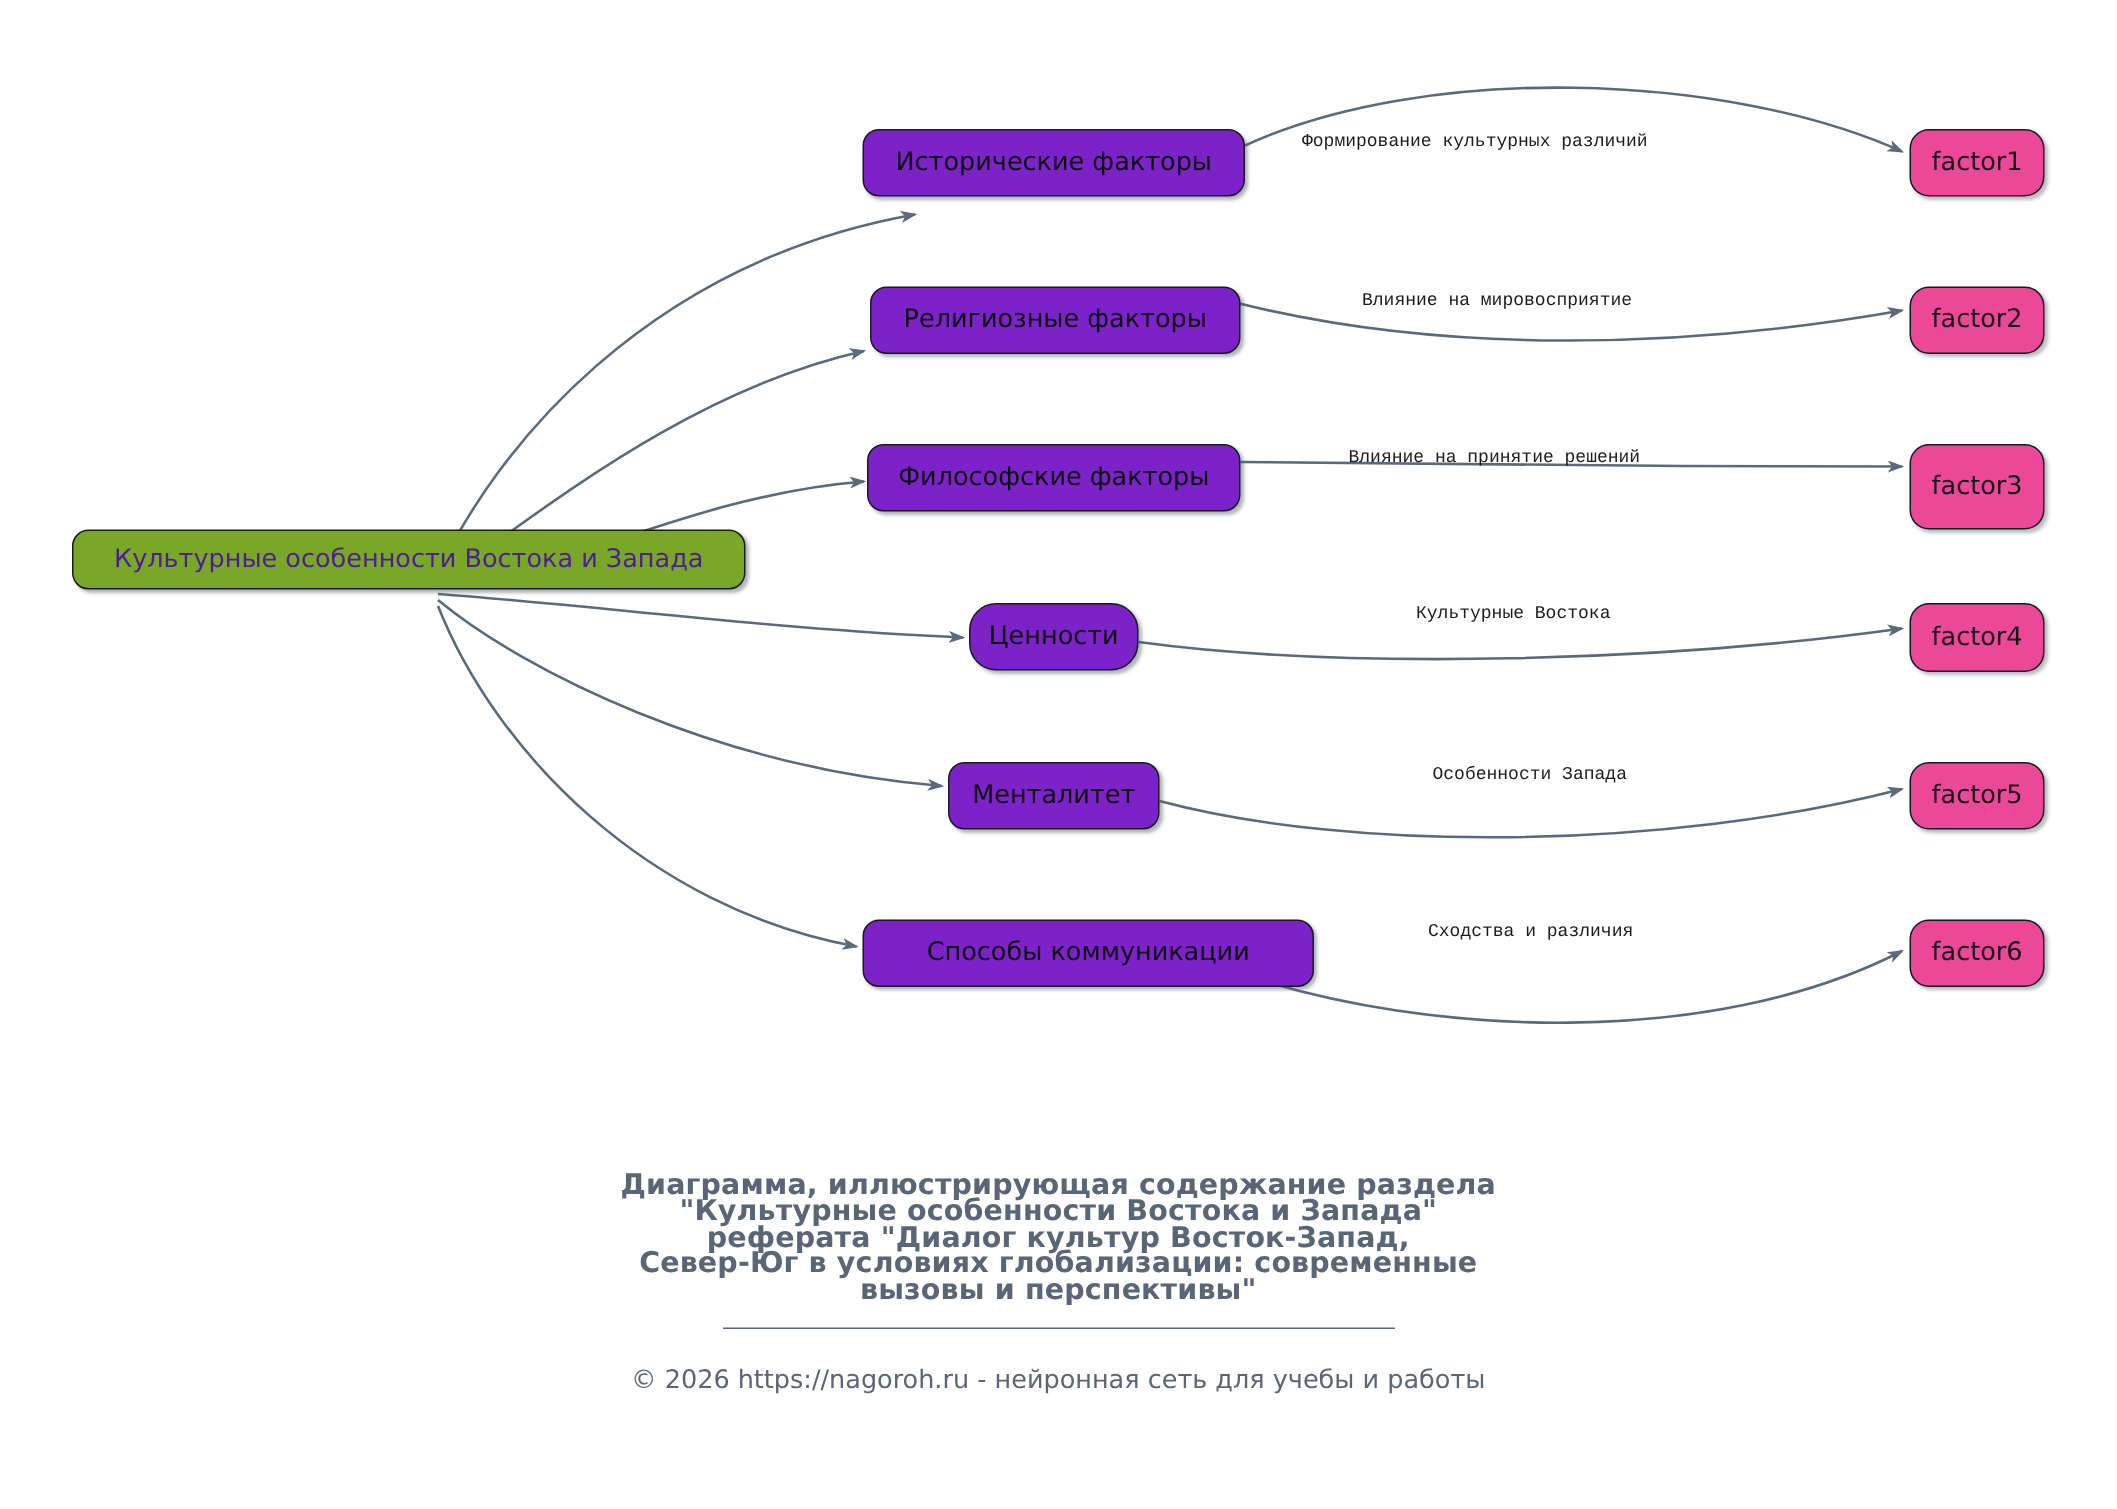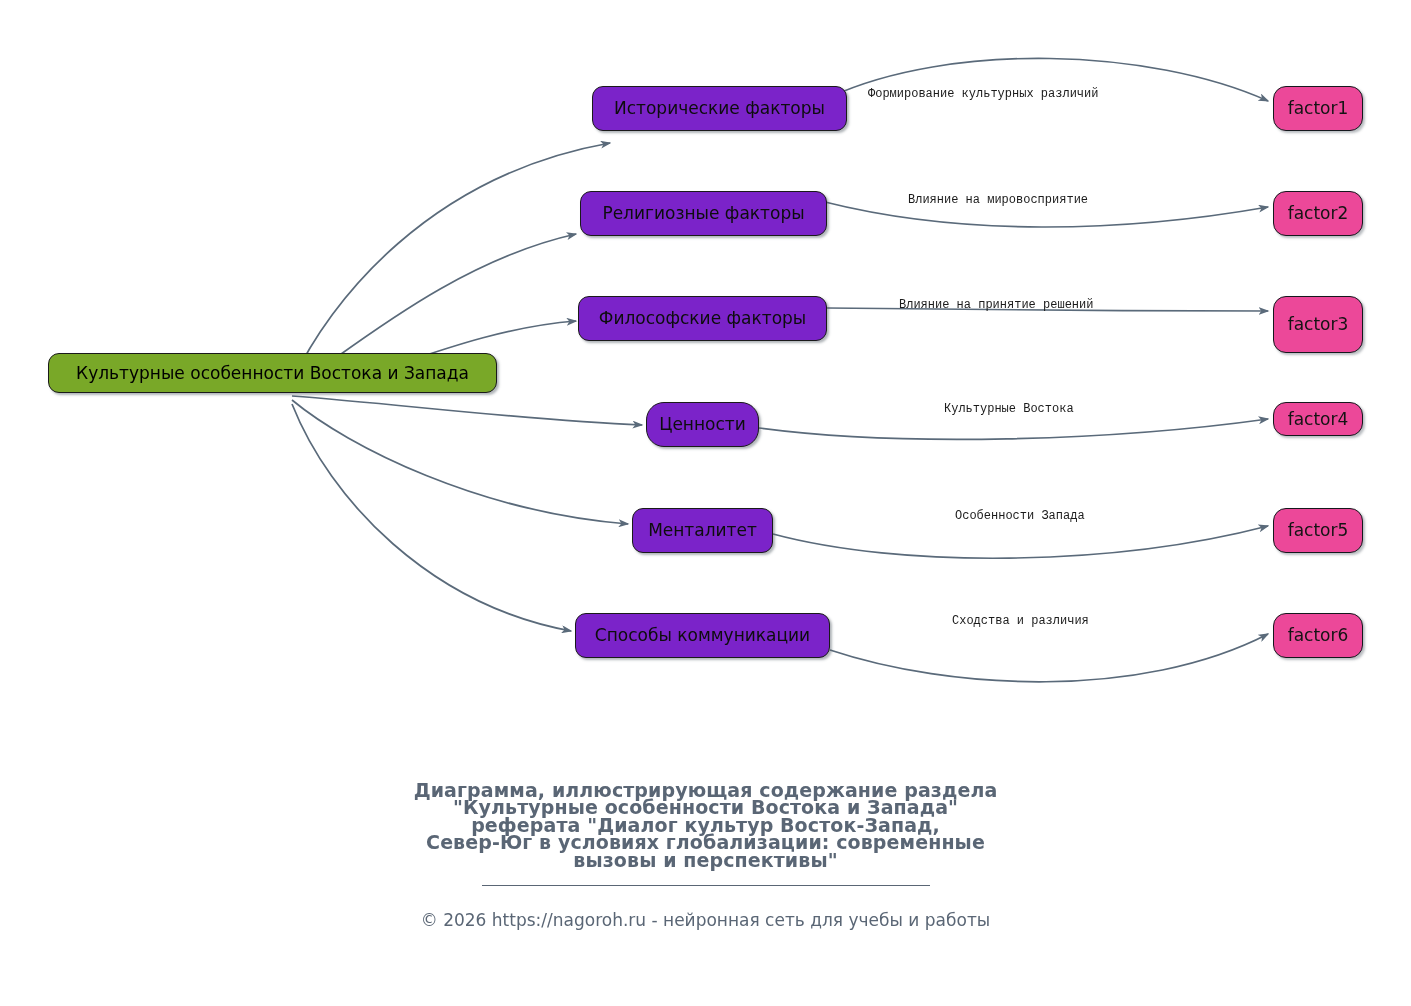--- a/index.html
+++ b/index.html
@@ -38,21 +38,21 @@
     border-radius: 11px;
     border: 1.4px solid #1a1a1a;
     font-family: "DejaVu Sans", "Liberation Sans", sans-serif;
     font-size: 17px;
     color: #121212;
     box-shadow: 2px 2px 2.5px rgba(80,90,100,0.45);
     line-height: 1;
   }
   .node-root {
     background: #79A828;
-    color: #000000;
+    color: #4c1d95;
   }
   .node-branch {
     background: #7B23C9;
     color: #0d0d0d;
   }
   .node-leaf {
     background: #ec4899;
     color: #141414;
     border-radius: 13px;
     border: 1.5px solid #15181d;
@@ -129,49 +129,49 @@
       <path d="M759,428 C900,447 1110,441 1268,419"></path>
       <path d="M773,534 C900,568 1110,567 1268,526"></path>
       <path d="M830,650 C950,690 1140,700 1268,634"></path>
     </g>
   </svg>
 
   <div class="node node-root" style="left:48px; top:353px; width:449px; height:40px;">
     <span>Культурные особенности Востока и Запада</span>
   </div>
 
-  <div class="node node-branch" style="left:575px; top:86px; width:255px; height:45px;margin-left:17px;">
+  <div class="node node-branch" style="left:575px; top:86px; width:255px; height:45px;">
     <span>Исторические факторы</span>
   </div>
   <div class="node node-branch" style="left:580px; top:191px; width:247px; height:45px;">
     <span>Религиозные факторы</span>
   </div>
   <div class="node node-branch" style="left:578px; top:296px; width:249px; height:45px;">
     <span>Философские факторы</span>
   </div>
   <div class="node node-branch" style="left:646px; top:402px; width:113px; height:45px;border-radius:18px;">
     <span>Ценности</span>
   </div>
   <div class="node node-branch" style="left:632px; top:508px; width:141px; height:45px;">
     <span>Менталитет</span>
   </div>
-  <div class="node node-branch" style="left:575px; top:613px; width:255px; height:45px;">
+  <div class="node node-branch" style="left:575px; top:613px; width:301px; height:45px;">
     <span>Способы коммуникации</span>
   </div>
 
   <div class="node node-leaf" style="left:1273px; top:86px; width:90px; height:45px;">
     <span>factor1</span>
   </div>
   <div class="node node-leaf" style="left:1273px; top:191px; width:90px; height:45px;">
     <span>factor2</span>
   </div>
   <div class="node node-leaf" style="left:1273px; top:296px; width:90px; height:57px;">
     <span>factor3</span>
   </div>
-  <div class="node node-leaf" style="left:1273px; top:402px; width:90px; height:34px;">
+  <div class="node node-leaf" style="left:1273px; top:402px; width:90px; height:46px;">
     <span>factor4</span>
   </div>
   <div class="node node-leaf" style="left:1273px; top:508px; width:90px; height:45px;">
     <span>factor5</span>
   </div>
   <div class="node node-leaf" style="left:1273px; top:613px; width:90px; height:45px;">
     <span>factor6</span>
   </div>
 
   <div class="edge-label" style="left:868px; top:88px;">Формирование культурных различий</div>

